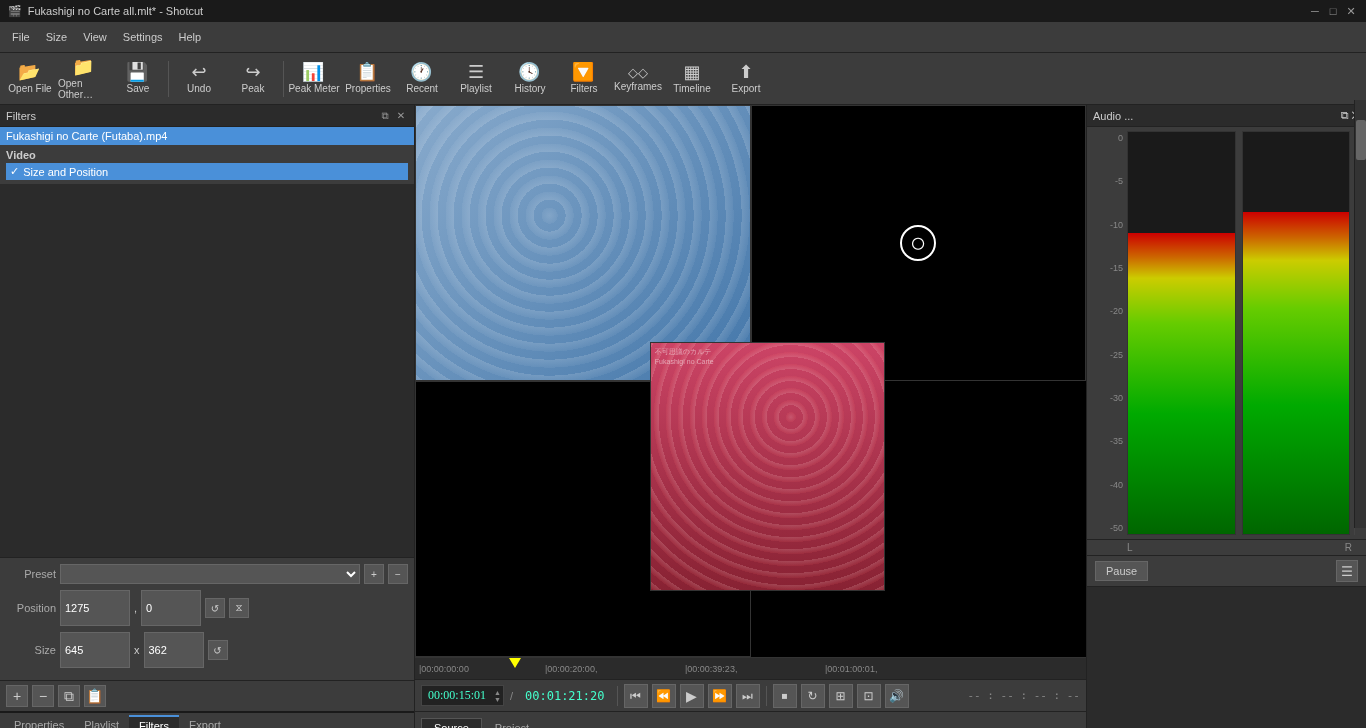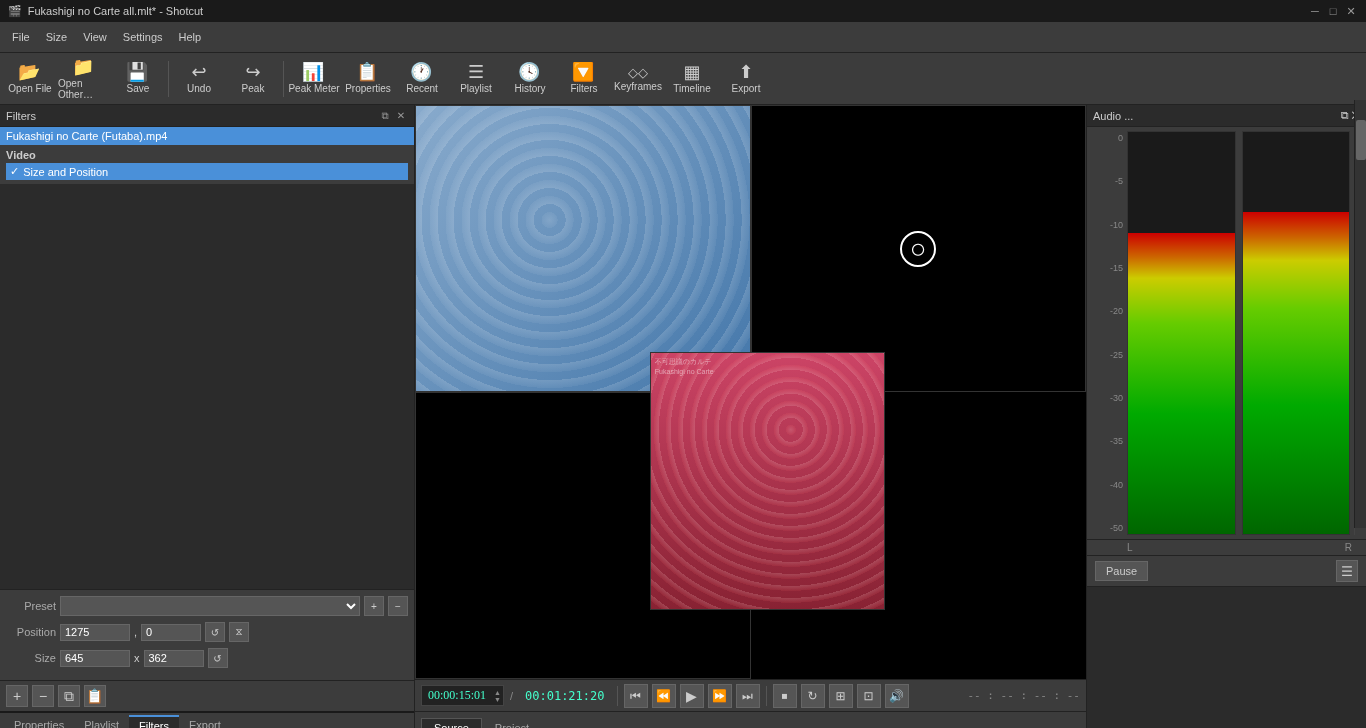--- a/index.html
+++ b/index.html
@@ -36,21 +36,21 @@
     #filter-video-section { padding: 4px 6px; }
     #filter-video-label { color: #ccc; font-size: 11px; font-weight: bold; margin-bottom: 2px; }
     #filter-item { display: flex; align-items: center; gap: 4px; padding: 2px 4px; background: #4a90d9; color: #fff; font-size: 11px; cursor: pointer; }
     
     #filters-empty { flex: 1; background: #2b2b2b; }
     
     
     #filter-controls { padding: 6px; border-top: 1px solid #222; }
     .filter-ctrl-row { display: flex; align-items: center; margin-bottom: 6px; gap: 4px; }
     .filter-ctrl-label { width: 50px; color: #aaa; font-size: 11px; text-align: right; }
-    .filter-ctrl-input { flex: 1; background: #555; border: 1px solid #666; color: #fff; font-size: 11px; padding: 1px 4px; height: 17px; }
+    .filter-ctrl-input { flex: 1; background: #555; border: 1px solid #666; color: #fff; font-size: 11px; padding: 1px 4px; height: 36px; }
     .filter-ctrl-btn { width: 20px; height: 20px; background: #555; border: 1px solid #666; color: #ccc; cursor: pointer; display: flex; align-items: center; justify-content: center; font-size: 10px; }
     .filter-ctrl-select { background: #555; border: 1px solid #666; color: #fff; font-size: 11px; padding: 1px 2px; height: 20px; }
 
     
     #filter-addremove { display: flex; gap: 4px; padding: 4px 6px; border-top: 1px solid #222; align-items: center; }
     .far-btn { width: 22px; height: 22px; background: #555; border: 1px solid #666; color: #ccc; cursor: pointer; display: flex; align-items: center; justify-content: center; font-size: 14px; }
 
     
     #timeline-ruler { height: 24px; background: #2b2b2b; display: flex; align-items: center; padding: 0 4px; border-top: 1px solid #333; position: relative; overflow: hidden; }
 
@@ -257,20 +257,28 @@
       <div class="preview-quad" style="left:0; top:50%; width:50%; height:50%; background:#000; border:1px solid #333;"></div>
 
       <div class="preview-quad" style="left:35%; top:43%; width:35%; height:45%; background: radial-gradient(ellipse at center, #cc4466 0%, #aa2244 40%, #881122 100%); border:1px solid #333;">
         <div style="width:100%;height:100%; background: repeating-radial-gradient(circle at 60% 30%, rgba(255,200,200,0.2) 0px, rgba(255,100,100,0.1) 5px, transparent 5px, transparent 12px), linear-gradient(180deg, #cc4466, #882233);"></div>
         <div style="position:absolute; inset:0; overflow:hidden;">
           <div style="color:rgba(255,255,255,0.5); font-size:7px; padding:4px; line-height:1.4;">不可思議のカルテ<br>Fukashigi no Carte</div>
         </div>
       </div>
     </div>
 
+    <div id="timeline-ruler" style="height:22px; background:#2b2b2b; display:flex; align-items:center; position:relative; overflow:hidden; border-top:1px solid #333;">
+      <span style="position:absolute; left:0; color:#888; font-size:9px; padding:0 4px;">|00:00:00:00</span>
+      <span style="position:absolute; left:130px; color:#888; font-size:9px;">|00:00:20:00,</span>
+      <span style="position:absolute; left:270px; color:#888; font-size:9px;">|00:00:39:23,</span>
+      <span style="position:absolute; left:410px; color:#888; font-size:9px;">|00:01:00:01,</span>
+
+      <div style="position:absolute; left:94px; top:0; width:0; height:0; border-left:6px solid transparent; border-right:6px solid transparent; border-top:10px solid #ffff00;"></div>
+    </div>
 
     <div id="playback-controls">
 
       <div style="display:flex; align-items:center; background:#222; border:1px solid #444;">
         <span class="pb-time" style="border:none; background:transparent;font-family:Liberation Serif, serif;">00:00:15:01</span>
         <div style="display:flex; flex-direction:column;">
           <span style="font-size:7px; color:#888; cursor:pointer; line-height:1; padding:0 2px;">▲</span>
           <span style="font-size:7px; color:#888; cursor:pointer; line-height:1; padding:0 2px;">▼</span>
         </div>
       </div>

